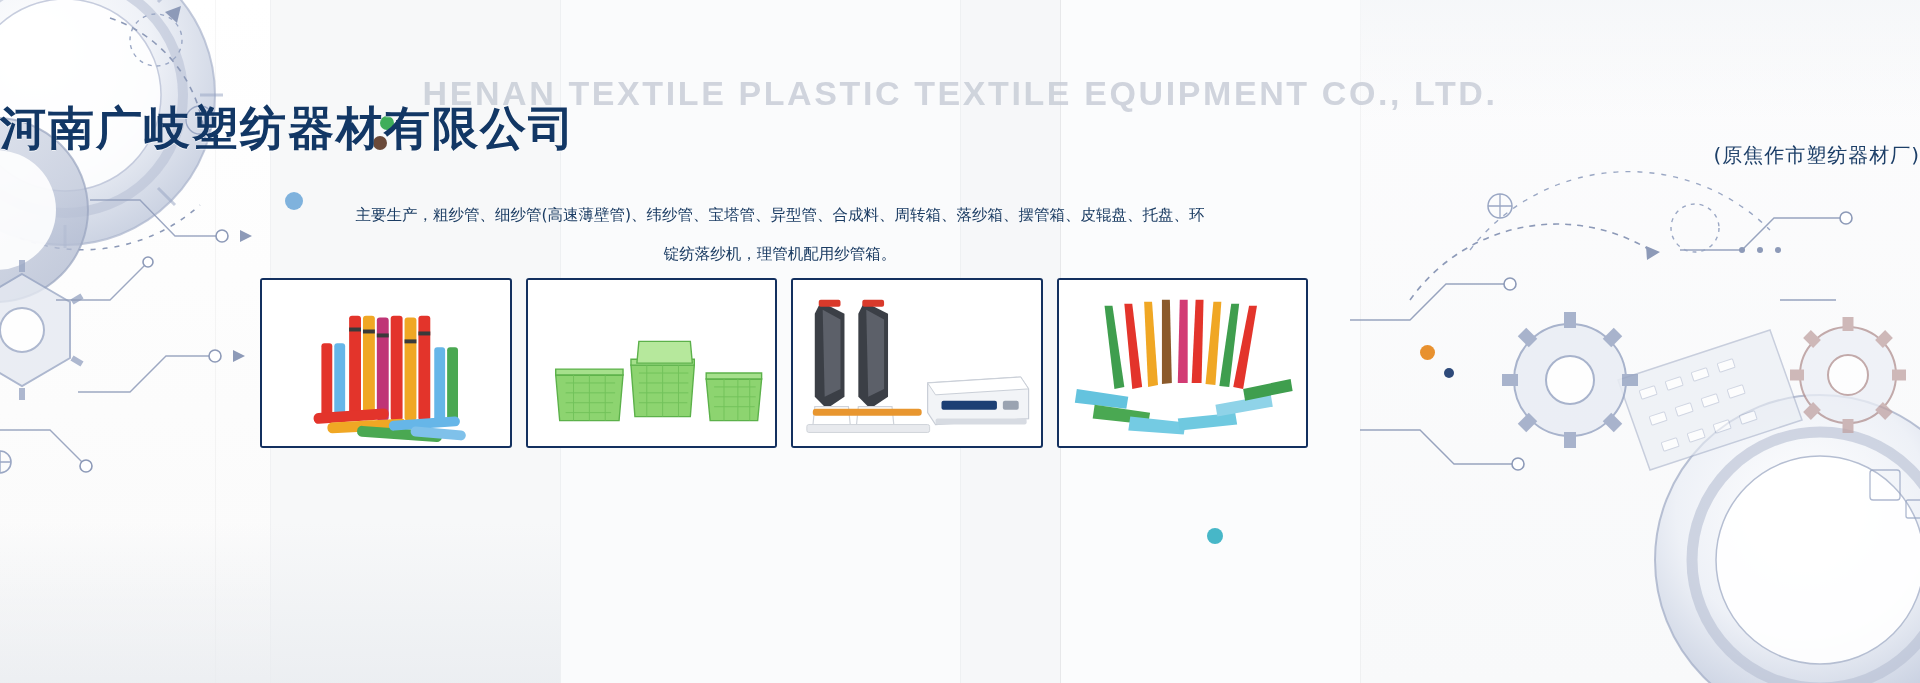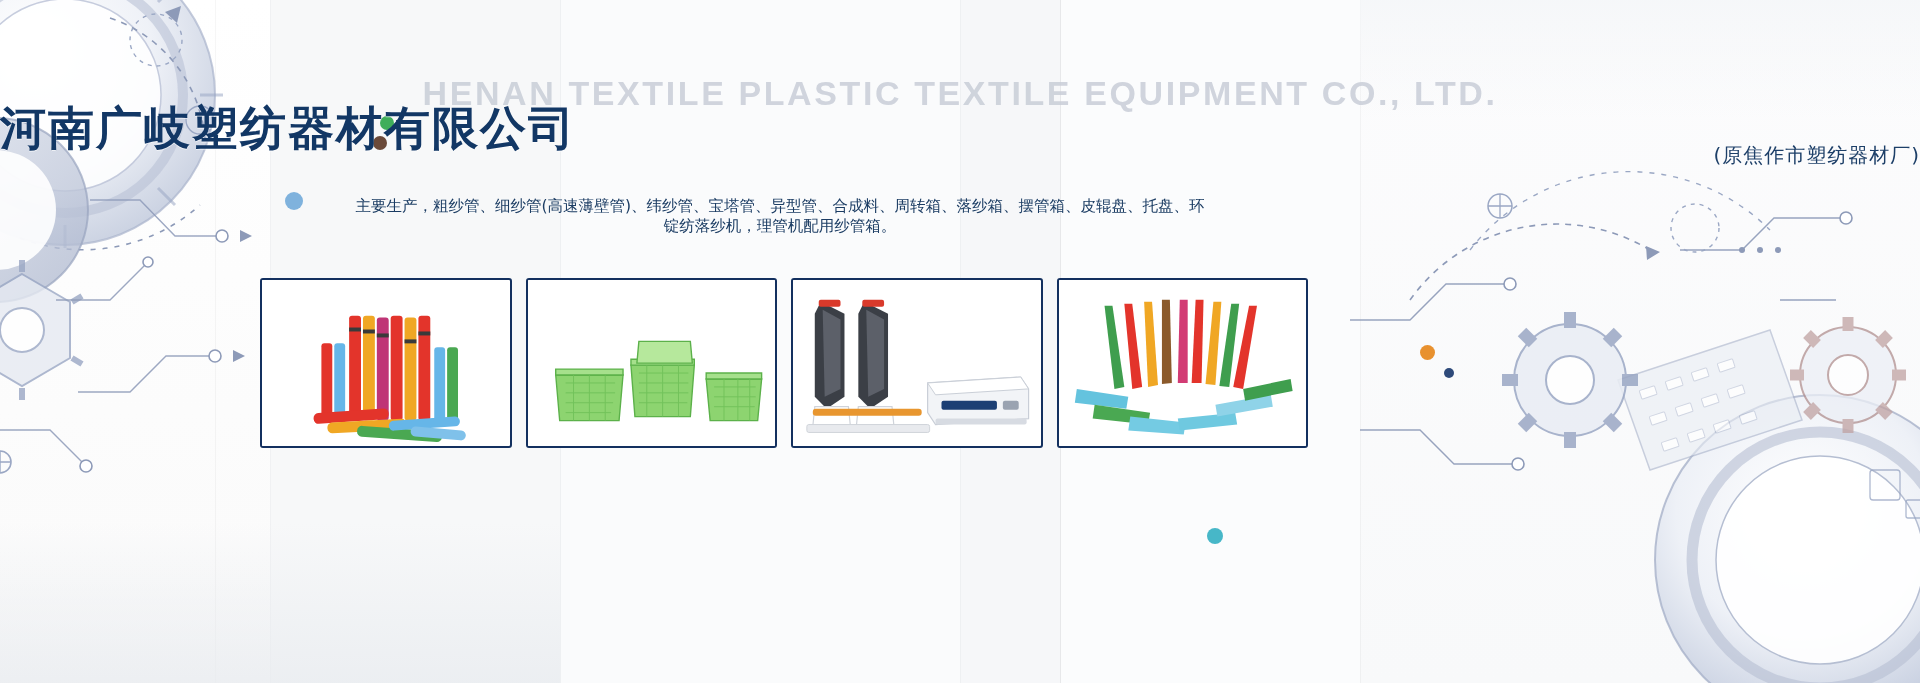--- a/index.html
+++ b/index.html
@@ -80,21 +80,21 @@
     font-size: 20px;
     color: #1d3f68;
     letter-spacing: 1px;
     font-family: "DejaVu Sans", "Liberation Sans", sans-serif;
   }
   .desc {
     position: absolute;
     left: 350px; width: 860px; top: 196px;
     text-align: center;
     font-size: 15.5px;
-    line-height: 20px;
+    line-height: 39px;
     color: #1b3c63;
     font-family: "DejaVu Sans", "Liberation Sans", sans-serif;
   }
 
   
   .cards {
     position: absolute;
     left: 260px; top: 278px;
     width: 1048px; height: 170px;
     display: flex;

